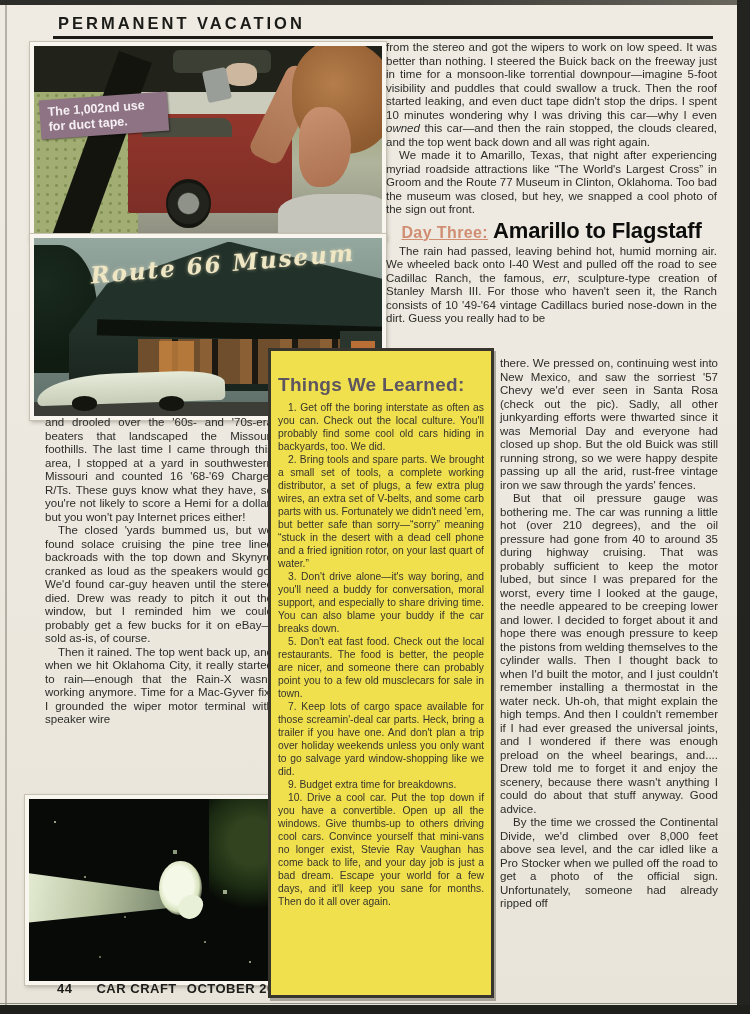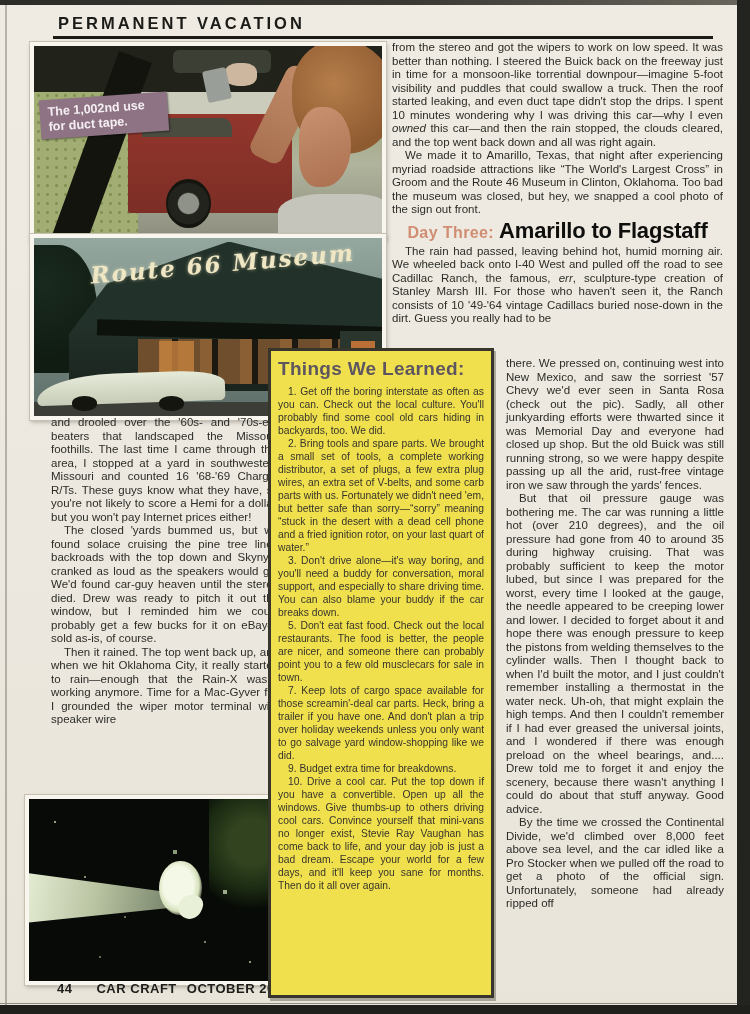--- a/index.html
+++ b/index.html
@@ -62,33 +62,33 @@
   
   .nt-bg{inset:0;background:#070a06;}
   .nt-fender{left:-2%;top:34%;width:58%;height:36%;background:linear-gradient(100deg,#e7eed6 0%,#b9c4a2 50%,#77836a 100%);
       clip-path:polygon(0 18%,100% 48%,100% 72%,0 95%);}
   .nt-flower{left:52%;top:34%;width:17%;height:30%;background:radial-gradient(ellipse at 45% 45%,#f4f8e6 0 45%,#d5e0ba 62%,transparent 78%);border-radius:50%;}
   .nt-petal{left:60%;top:52%;width:9%;height:14%;background:#e9f0d8;border-radius:60% 40% 55% 45%;transform:rotate(24deg);}
   .nt-bush{right:0;top:0;width:28%;height:62%;background:radial-gradient(circle at 62% 38%,#31431f 0 28%,#1b2a12 58%,transparent 82%);}
   .nt-dots{left:10%;top:12%;width:2px;height:2px;background:#93a284;
       box-shadow:30px 55px 0 #7f8e6f,120px 30px 0 1px #8a997a,70px 95px 0 #66755a,170px 70px 0 1px #9cab8c,45px 135px 0 #5d6c52,150px 120px 0 #77866a,195px 140px 0 #8a997c;}
   
-  .col{position:absolute;font-size:11.5px;line-height:13.5px;text-align:justify;color:#2c2c28;padding-left:6px;}
+  .col{position:absolute;font-size:11.5px;line-height:13.5px;text-align:justify;color:#2c2c28;}
   .col p{margin:0;}
   .col p.ind{text-indent:13px;}
   #col-left{left:45px;top:416px;width:228px;}
   #col-right-a{left:386px;top:41px;width:331px;}
   #col-right-b{left:500px;top:357px;width:218px;}
   .day-heading{margin:4px 0 2px;text-align:center;text-indent:0;line-height:19px;}
-  .day-label{color:#d08d72;font-weight:bold;font-size:16px;letter-spacing:.4px;}
+  .day-label{color:#d08d72;font-weight:bold;font-size:16px;letter-spacing:.4px;text-decoration:underline;}
   .day-title{color:#0e0e0c;font-weight:bold;font-size:22px;letter-spacing:-.2px;margin-left:5px;}
   
   #learned-box{position:absolute;left:268px;top:348px;width:226px;height:650px;box-sizing:border-box;z-index:5;
       background:#f1e04d;border:3px solid #37352c;padding:7px 7px;box-shadow:2px 3px 0 rgba(50,45,30,.35);}
-  .learned-title{margin:0 0 5px 0;font-size:19px;font-weight:bold;color:#5d5660;letter-spacing:.3px;}
+  .learned-title{margin:16px 0 5px 0;font-size:19px;font-weight:bold;color:#5d5660;letter-spacing:.3px;}
   .learned-item{margin:0;font-size:10.3px;line-height:13px;text-align:justify;text-indent:10px;color:#36342c;}
   
   .footer{position:absolute;left:57px;top:981px;font-weight:bold;font-size:13px;color:#1d1d1a;letter-spacing:.5px;}
   .footer .pagenum{margin-right:24px;}
   .footer .mag{margin-right:10px;}
   .footer-rule{position:absolute;left:0;top:1003px;width:100%;height:1px;background:#8f8b80;}
 </style>
 </head>
 <body>
 
@@ -163,21 +163,21 @@
     <p class="learned-item">2. Bring tools and spare parts. We brought a small set of tools, a complete working distributor, a set of plugs, a few extra plug wires, an extra set of V-belts, and some carb parts with us. Fortunately we didn't need 'em, but better safe than sorry—“sorry” meaning “stuck in the desert with a dead cell phone and a fried ignition rotor, on your last quart of water.”</p>
     <p class="learned-item">3. Don't drive alone—it's way boring, and you'll need a buddy for conversation, moral support, and especially to share driving time. You can also blame your buddy if the car breaks down.</p>
     <p class="learned-item">5. Don't eat fast food. Check out the local restaurants. The food is better, the people are nicer, and someone there can probably point you to a few old musclecars for sale in town.</p>
     <p class="learned-item">7. Keep lots of cargo space available for those screamin'-deal car parts. Heck, bring a trailer if you have one. And don't plan a trip over holiday weekends unless you only want to go salvage yard window-shopping like we did.</p>
     <p class="learned-item">9. Budget extra time for breakdowns.</p>
     <p class="learned-item">10. Drive a cool car. Put the top down if you have a convertible. Open up all the windows. Give thumbs-up to others driving cool cars. Convince yourself that mini-vans no longer exist, Stevie Ray Vaughan has come back to life, and your day job is just a bad dream. Escape your world for a few days, and it'll keep you sane for months. Then do it all over again.</p>
   </aside>
 
   <div id="col-right-a" class="col">
     <p><span>from the stereo and got the wipers to work on low speed. It was better than nothing. I steered the Buick back on the freeway just in time for a monsoon-like torrential downpour—imagine 5-foot visibility and puddles that could swallow a truck. Then the roof started leaking, and even duct tape didn't stop the drips. I spent 10 minutes wondering why I was driving this car—why I even </span><i>owned</i><span> this car—and then the rain stopped, the clouds cleared, and the top went back down and all was right again.</span></p>
-    <p class="ind">We made it to Amarillo, Texas, that night after experiencing myriad roadside attractions like “The World's Largest Cross” in Groom and the Route 46 Museum in Clinton, Oklahoma. Too bad the museum was closed, but hey, we snapped a cool photo of the sign out front.</p>
+    <p class="ind">We made it to Amarillo, Texas, that night after experiencing myriad roadside attractions like “The World's Largest Cross” in Groom and the Route 77 Museum in Clinton, Oklahoma. Too bad the museum was closed, but hey, we snapped a cool photo of the sign out front.</p>
     <h3 class="day-heading"><span class="day-label">Day Three:</span><span class="day-title">Amarillo to Flagstaff</span></h3>
     <p class="ind"><span>The rain had passed, leaving behind hot, humid morning air. We wheeled back onto I-40 West and pulled off the road to see Cadillac Ranch, the famous, </span><i>err</i><span>, sculpture-type creation of Stanley Marsh III. For those who haven't seen it, the Ranch consists of 10 '49-'64 vintage Cadillacs buried nose-down in the dirt. Guess you really had to be</span></p>
   </div>
 
   <div id="col-right-b" class="col">
     <p>there. We pressed on, continuing west into New Mexico, and saw the sorriest '57 Chevy we'd ever seen in Santa Rosa (check out the pic). Sadly, all other junkyarding efforts were thwarted since it was Memorial Day and everyone had closed up shop. But the old Buick was still running strong, so we were happy despite passing up all the arid, rust-free vintage iron we saw through the yards' fences.</p>
     <p class="ind">But that oil pressure gauge was bothering me. The car was running a little hot (over 210 degrees), and the oil pressure had gone from 40 to around 35 during highway cruising. That was probably sufficient to keep the motor lubed, but since I was prepared for the worst, every time I looked at the gauge, the needle appeared to be creeping lower and lower. I decided to forget about it and hope there was enough pressure to keep the pistons from welding themselves to the cylinder walls. Then I thought back to when I'd built the motor, and I just couldn't remember installing a thermostat in the water neck. Uh-oh, that might explain the high temps. And then I couldn't remember if I had ever greased the universal joints, and I wondered if there was enough preload on the wheel bearings, and.... Drew told me to forget it and enjoy the scenery, because there wasn't anything I could do about that stuff anyway. Good advice.</p>
     <p class="ind">By the time we crossed the Continental Divide, we'd climbed over 8,000 feet above sea level, and the car idled like a Pro Stocker when we pulled off the road to get a photo of the official sign. Unfortunately, someone had already ripped off</p>
   </div>
 

